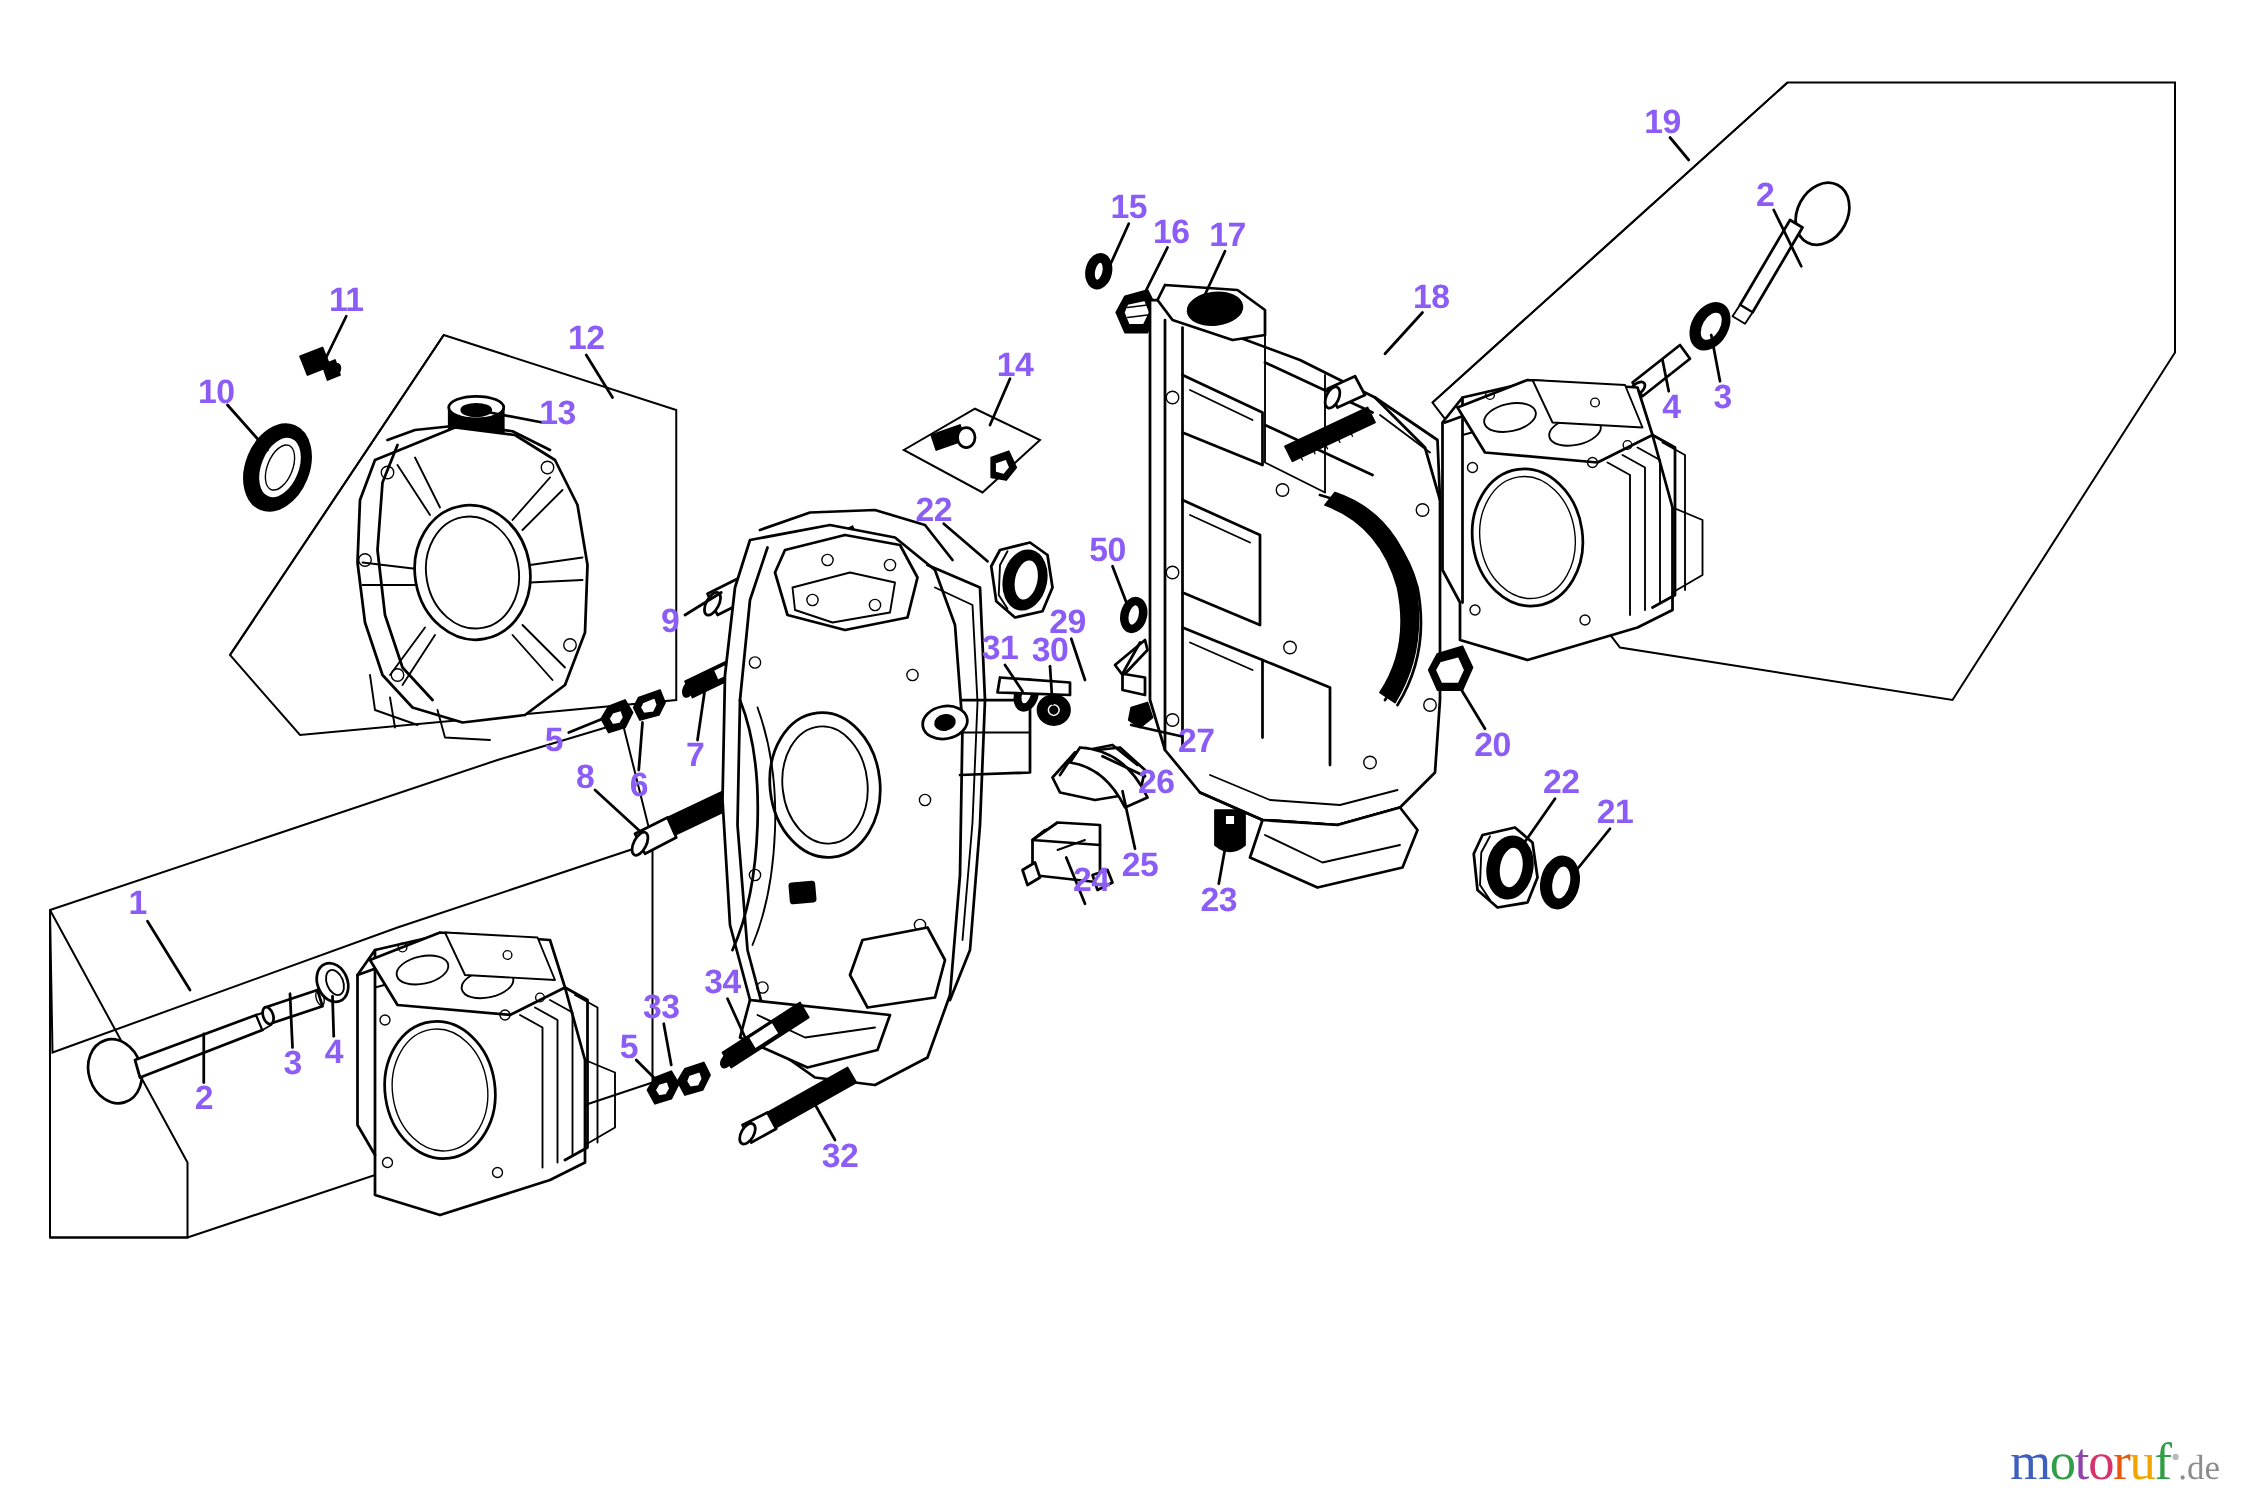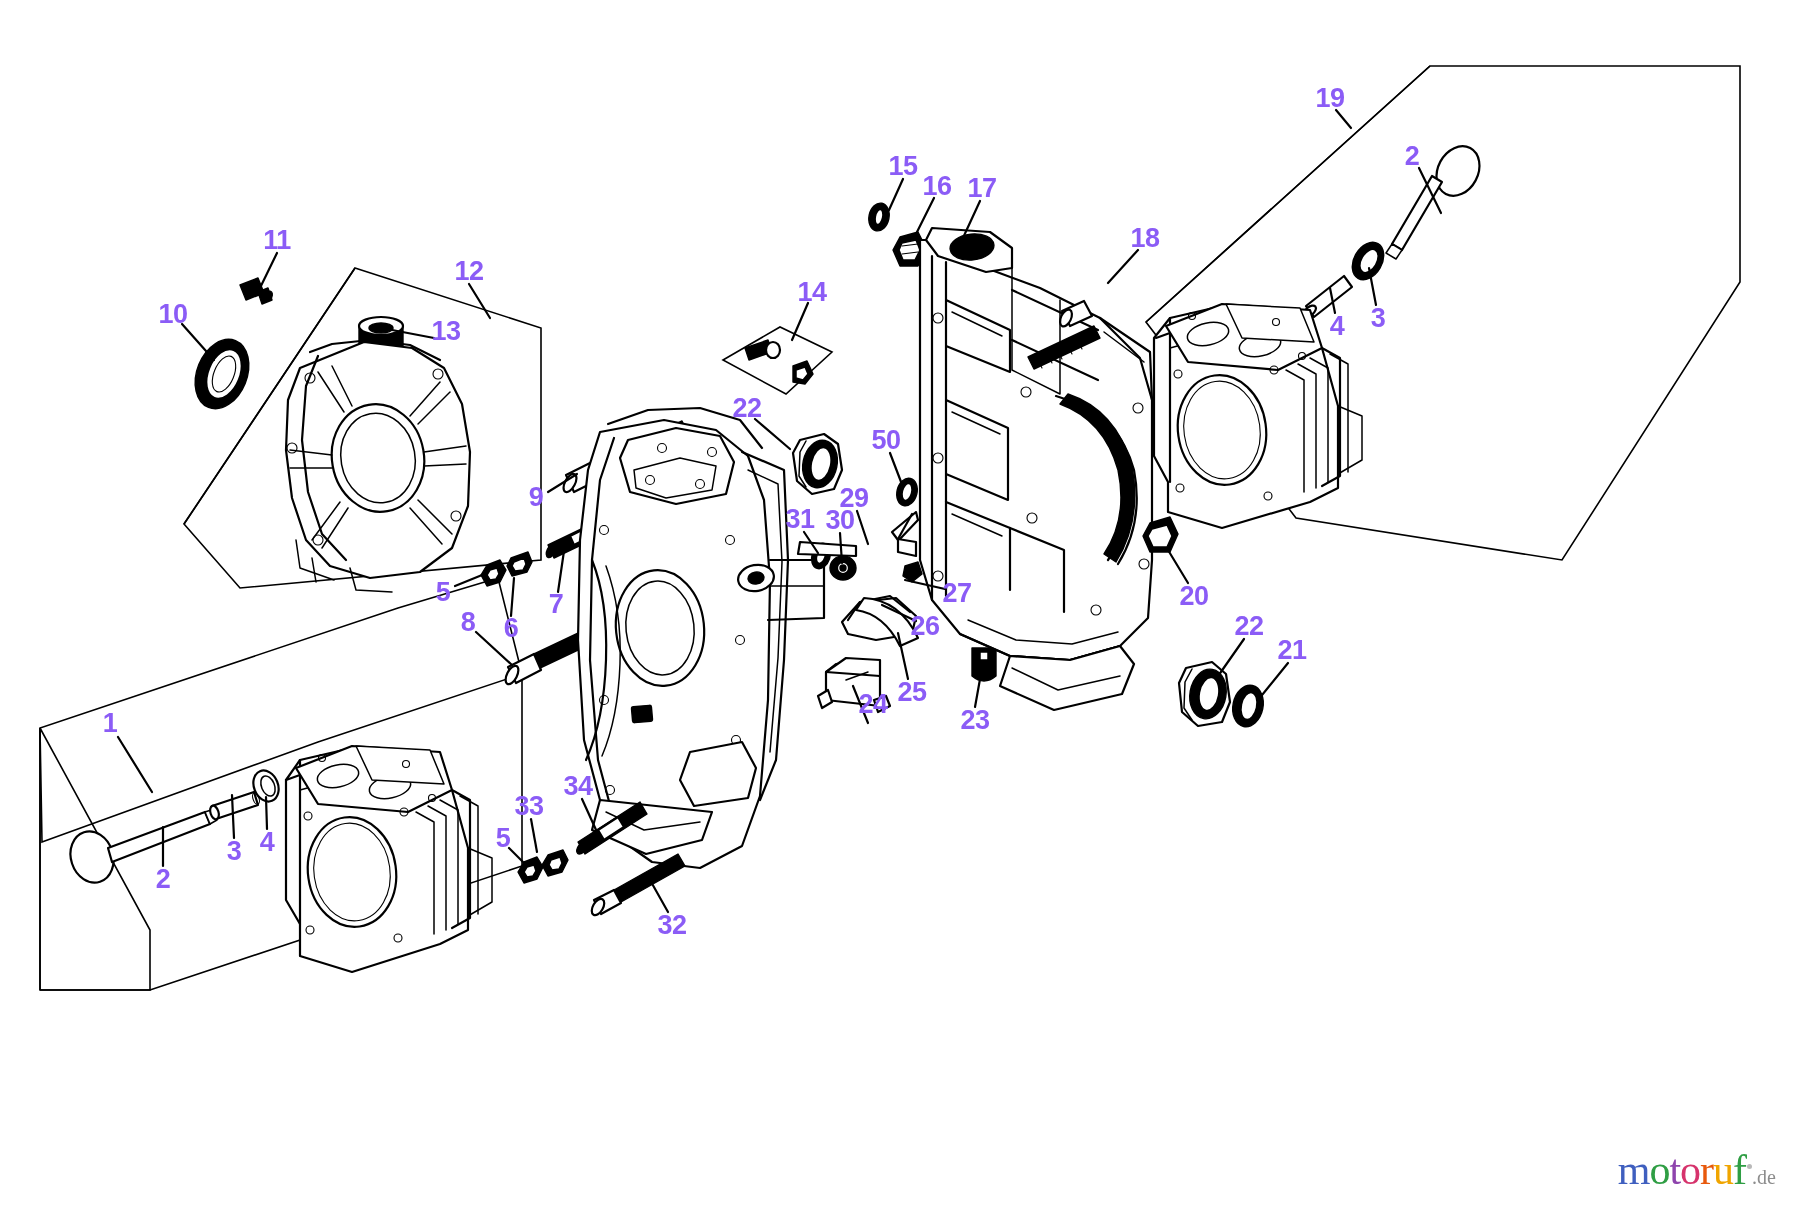--- a/index.html
+++ b/index.html
@@ -22,21 +22,21 @@
     position:absolute;
     right:24px;
     bottom:14px;
     font-family:"Liberation Serif",serif;
     font-size:42px;
     line-height:1;
     white-space:nowrap;
     letter-spacing:-1px;
   }
   #watermark .wm-l{display:inline-block;}
-  #watermark .wm-de{font-size:20px;color:#8d8d8d;letter-spacing:0;}
+  #watermark .wm-de{font-size:28px;color:#8d8d8d;letter-spacing:0;}
   #watermark .wm-dot{
     display:inline-block;width:5px;height:5px;border-radius:50%;
     background:#b9b9b9;vertical-align:super;margin-left:1px;
   }
 </style>
 </head>
 <body>
 
 <div id="page">
 

